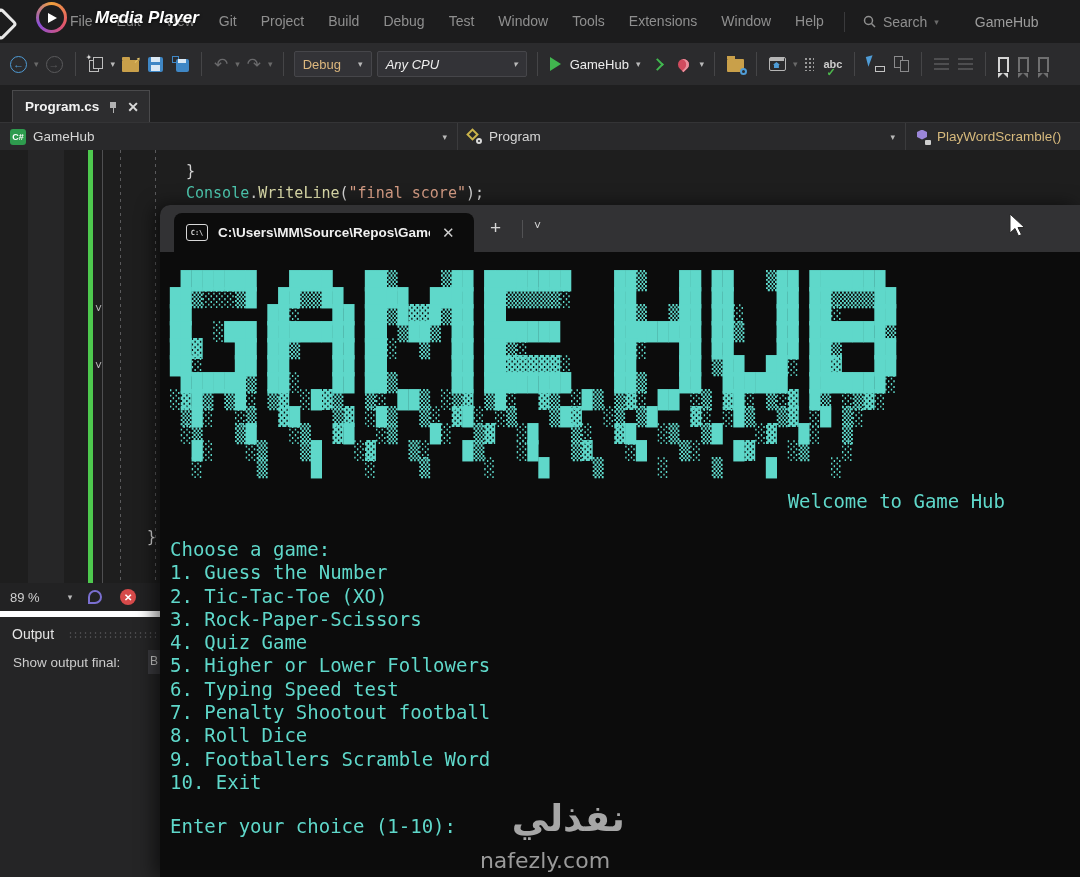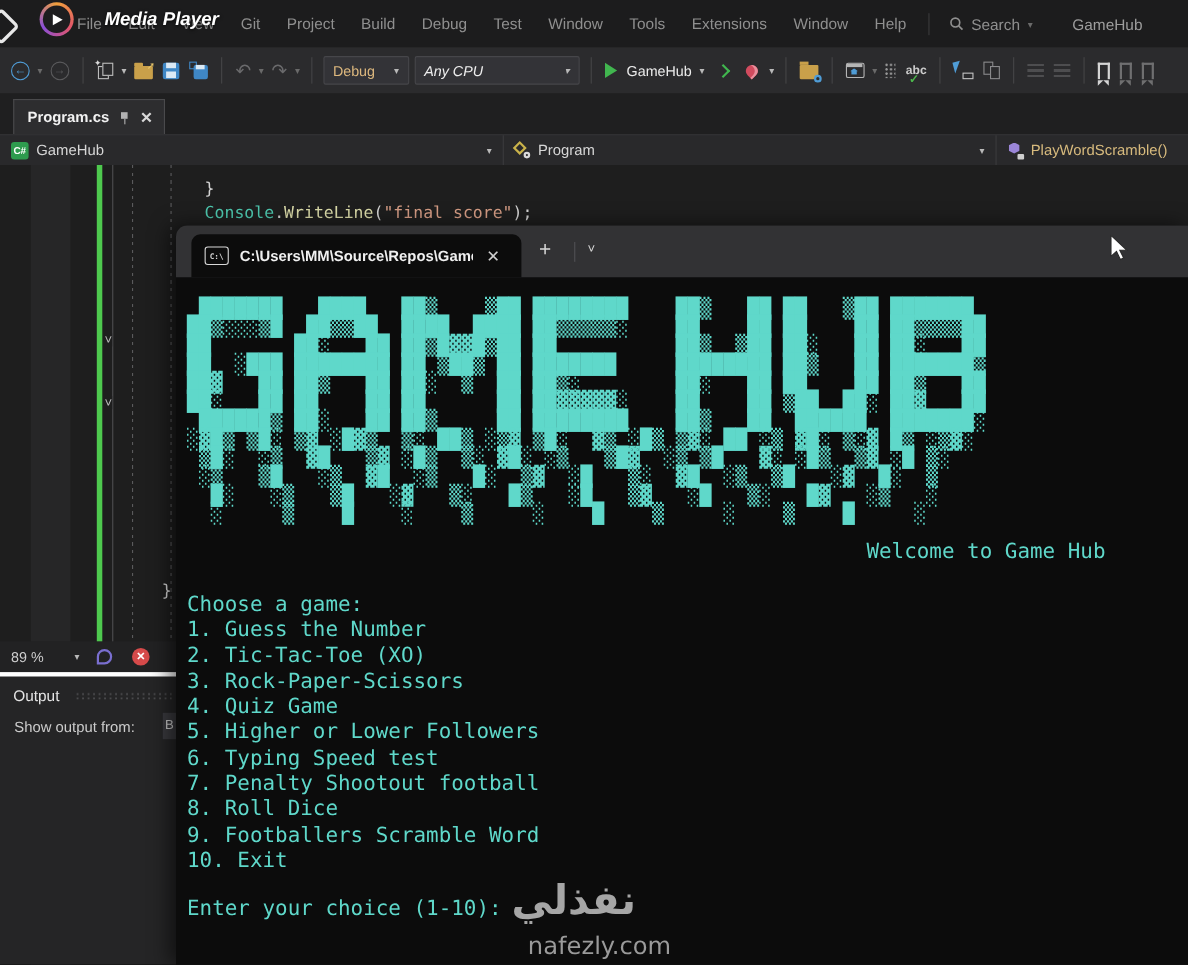--- a/index.html
+++ b/index.html
@@ -123,41 +123,41 @@
     background:repeating-linear-gradient(#5a5a5c 0 3px, transparent 3px 7px); }
   .codeline { position:absolute; font-family:"DejaVu Sans Mono", monospace; font-size:15px; color:#d4d4d4; white-space:pre; }
   .tok-class { color:#4ec9b0; } .tok-method { color:#dcdcaa; } .tok-str { color:#d69d85; }
   
   .zoombar { position:absolute; left:0; top:583px; width:160px; height:28px; background:#222223; display:flex; align-items:center; color:#cfcfcf; font-size:13px; }
   .zoomval { margin-left:10px; }
   .zoombar .caret { margin-left:28px; }
   .a11y-ic { margin-left:16px; width:14px; height:14px; border:2px solid #7a6fd0; border-radius:50% 50% 50% 0; }
   .errbadge { margin-left:18px; width:16px; height:16px; border-radius:50%; background:#d64a4a; color:#fff; font-size:10px; font-weight:700; display:flex; align-items:center; justify-content:center; }
   
-  .output { position:absolute; left:0; top:611px; width:160px; height:266px; background:#252526; border-top:4px solid #ffffff; }
+  .output { position:absolute; left:0; top:611px; width:160px; height:266px; background:#252526; border-top:6px solid #ffffff; }
   .out-title { position:absolute; left:12px; top:9px; color:#e4e4e4; font-size:14px; }
   .out-grip { position:absolute; left:68px; top:14px; width:88px; height:7px;
     background-image:radial-gradient(#4a4a4c 1px, transparent 1.2px); background-size:5px 4px; }
   .out-label { position:absolute; left:13px; top:38px; color:#cccccc; font-size:13.5px; }
   .out-dd { position:absolute; left:148px; top:33px; width:12px; height:24px; background:#3a3a3e; color:#cfcfcf; font-size:12px; padding:4px 0 0 2px; overflow:hidden; }
   
   .console { position:absolute; left:160px; top:205px; width:920px; height:672px; background:#0c0c0c; border-radius:10px 0 0 0; box-shadow:-6px 0 18px rgba(0,0,0,.55); }
   .con-titlebar { position:absolute; left:0; top:0; width:920px; height:47px; background:#323234; border-radius:10px 0 0 0; }
   .con-tab { position:absolute; left:14px; top:8px; width:300px; height:39px; background:#0c0c0c; border-radius:8px 8px 0 0; display:flex; align-items:center; padding:0 10px 0 12px; gap:10px; }
   .cmd-ic { width:22px; height:17px; border:1.5px solid #d8d8d8; border-radius:3px; color:#d8d8d8; font-size:7px; font-weight:700; display:flex; align-items:center; justify-content:center; font-family:"DejaVu Sans Mono", monospace; }
   .con-title { color:#f0f0f0; font-size:13.5px; font-weight:700; white-space:nowrap; overflow:hidden; width:212px; }
   .con-close { color:#cfcfcf; font-size:15px; margin-left:2px; }
   .con-plus { position:absolute; left:330px; top:12px; color:#d5d5d5; font-size:19px; font-weight:400; }
   .con-tbsep { position:absolute; left:362px; top:15px; width:1px; height:18px; background:#525254; }
   .con-chev { position:absolute; left:374px; top:14px; color:#d5d5d5; font-size:12px; }
   .art { position:absolute; left:10px; top:67px; font-family:"DejaVu Sans Mono", monospace; font-size:18px; line-height:17px; color:#5fd8ca; white-space:pre; letter-spacing:0; }
   .welcome { position:absolute; left:0; right:75px; top:285px; text-align:right; font-family:"DejaVu Sans Mono", monospace; font-size:19px; color:#5fd8ca; }
   .menu-pre { position:absolute; left:10px; top:333px; font-family:"DejaVu Sans Mono", monospace; font-size:19px; line-height:23.3px; color:#5fd8ca; white-space:pre; }
   .prompt { position:absolute; left:10px; top:610px; font-family:"DejaVu Sans Mono", monospace; font-size:19px; color:#5fd8ca; }
-  .wm-ar { position:absolute; left:305px; top:592px; width:160px; text-align:left; font-family:"DejaVu Sans", sans-serif; font-size:37px; font-weight:700; color:#a6a6a6; }
+  .wm-ar { position:absolute; left:305px; top:592px; width:160px; text-align:right; font-family:"DejaVu Sans", sans-serif; font-size:37px; font-weight:700; color:#a6a6a6; }
   .wm-site { position:absolute; left:305px; top:643px; width:160px; text-align:center; font-family:"DejaVu Sans", sans-serif; font-size:22px; color:#9a9a9a; }
   
   .cursor { position:absolute; left:1008px; top:213px; z-index:99; }
 </style>
 </head>
 <body>
 
 <div id="root">
 
   <div class="menubar">
@@ -357,21 +357,21 @@
   <div class="zoombar">
     <span class="zoomval">89 %</span>
     <span class="caret">▾</span>
     <span class="a11y-ic"></span>
     <span class="errbadge">✕</span>
   </div>
 
   <div class="output">
     <span class="out-title">Output</span>
     <span class="out-grip"></span>
-    <span class="out-label">Show output from:</span>
+    <span class="out-label">Show output final:</span>
     <span class="out-dd">B</span>
   </div>
 
   <div class="console">
     <div class="con-titlebar">
       <div class="con-tab">
         <span class="cmd-ic">C:\</span>
         <span class="con-title">C:\Users\MM\Source\Repos\GameHub</span>
         <span class="con-close">✕</span>
       </div>

